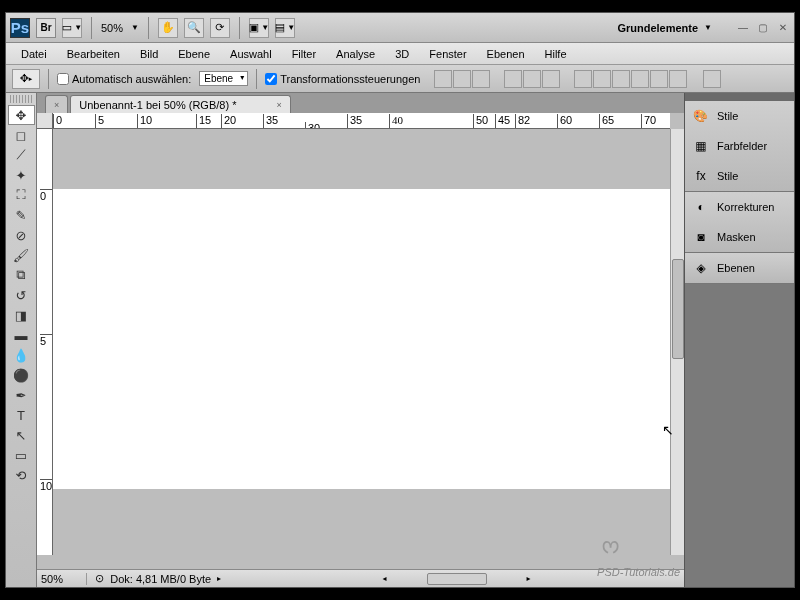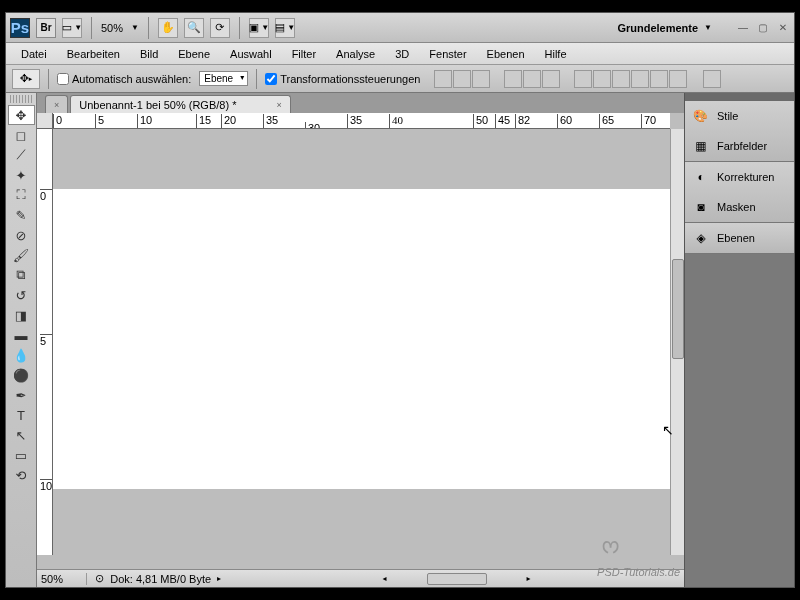--- a/index.html
+++ b/index.html
@@ -223,20 +223,24 @@
       <div class="panel-handle"></div>
       <div class="panel-grp" id="pg1">
           <div class="panel-item">
             <span class="p-icon">🎨</span>
             <span>Stile</span>
           </div>
           <div class="panel-item">
             <span class="p-icon">▦</span>
             <span>Farbfelder</span>
           </div>
+          <div class="panel-item">
+            <span class="p-icon">fx</span>
+            <span>Stile</span>
+          </div>
         </div>
       <div class="panel-grp" id="pg2">
           <div class="panel-item">
             <span class="p-icon">◐</span>
             <span>Korrekturen</span>
           </div>
           <div class="panel-item">
             <span class="p-icon">◙</span>
             <span>Masken</span>
           </div>

